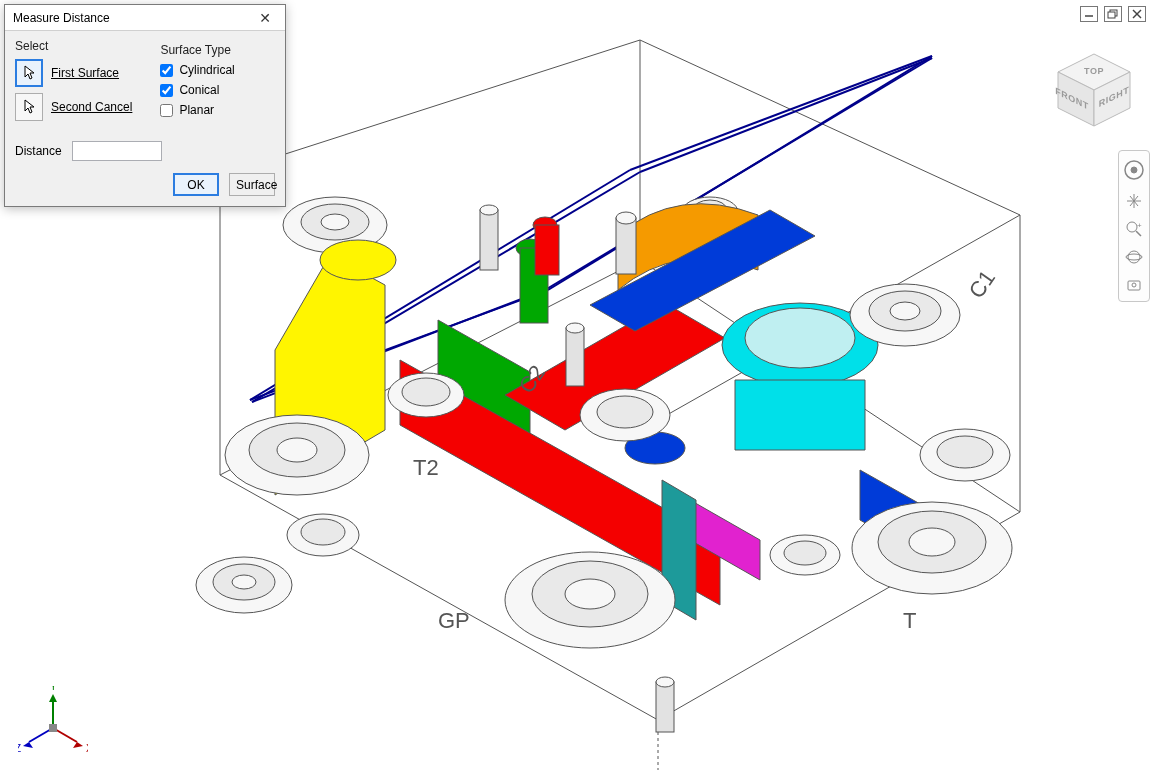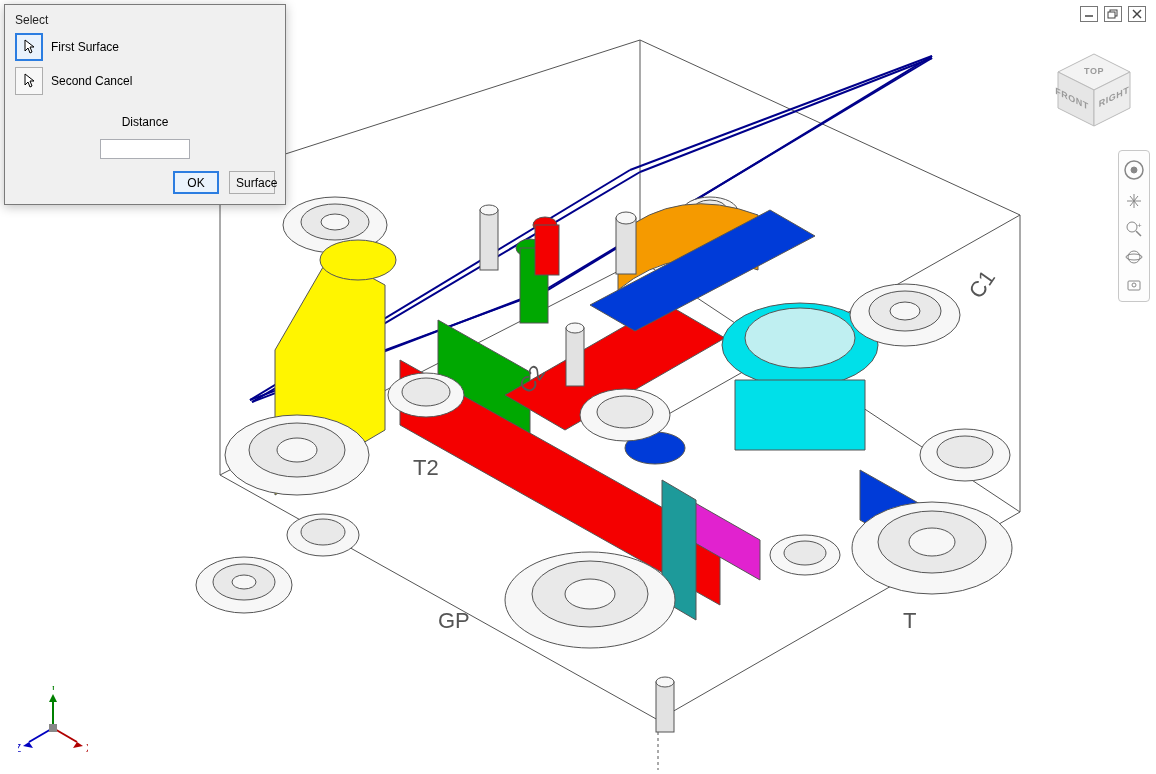--- a/index.html
+++ b/index.html
@@ -55,20 +55,21 @@
   .group { }
   .group-title {
     margin-bottom: 6px;
     color: #222;
   }
   .sel-btn {
     display: flex;
     align-items: center;
     gap: 8px;
     margin-bottom: 6px;
+    text-decoration: underline;
   }
   .sel-btn .btn {
     width: 28px;
     height: 28px;
     background: #f7f7f7;
     border: 1px solid #adadad;
     display: flex;
     align-items: center;
     justify-content: center;
     cursor: pointer;
@@ -89,21 +90,20 @@
     gap: 6px;
     margin-bottom: 6px;
   }
   .chk-row input { margin:0; }
 
   .distance-row {
     display: flex;
     align-items: center;
     gap: 10px;
     margin-top: 14px;
-    flex-direction: column;
   }
   .distance-row input {
     width: 90px;
     height: 20px;
     border: 1px solid #abadb3;
     background: #fff;
     padding: 0 4px;
   }
 
   .dlg-buttons {
@@ -353,20 +353,24 @@
   <text class="annot" x="413" y="475">T2</text>
   <text class="annot" x="438" y="628">GP</text>
   <text class="annot" x="903" y="628" font-style="italic">T</text>
   <text class="annot" x="980" y="300" transform="rotate(-55 980 300)">C1</text>
   <text class="annot" x="530" y="395" transform="rotate(-55 530 395)">C2</text>
 
 </svg>
 </div>
 
 <div class="dialog">
+  <div class="titlebar">
+    <span>Measure Distance</span>
+    <span class="close">✕</span>
+  </div>
   <div class="dialog-body">
     <div class="groups">
       <div class="group">
         <div class="group-title">Select</div>
         <div class="sel-btn active">
           <div class="btn">
             <span class="cursor-glyph">
               <svg width="11" height="16" viewBox="0 0 11 16">
                   <path d="M1 1 L1 12 L4 9 L6 14 L8 13 L6 8 L10 8 Z" fill="#fff" stroke="#000"></path>
                 </svg>
@@ -379,20 +383,35 @@
             <span class="cursor-glyph">
               <svg width="11" height="16" viewBox="0 0 11 16">
                   <path d="M1 1 L1 12 L4 9 L6 14 L8 13 L6 8 L10 8 Z" fill="#fff" stroke="#000"></path>
                 </svg>
             </span>
           </div>
           <span>Second Cancel</span>
         </div>
       </div>
 
+      <div class="group">
+        <div class="group-title">Surface Type</div>
+        <label class="chk-row">
+          <input type="checkbox" checked="" style="">
+          <span>Cylindrical</span>
+        </label>
+        <label class="chk-row">
+          <input type="checkbox" checked="" style="">
+          <span>Conical</span>
+        </label>
+        <label class="chk-row">
+          <input type="checkbox" style="">
+          <span>Planar</span>
+        </label>
+      </div>
     </div>
 
     <div class="distance-row">
       <span>Distance</span>
       <input type="text" value="" style="">
     </div>
   </div>
   <div class="dlg-buttons">
     <button class="primary">OK</button>
     <button>Surface</button>

